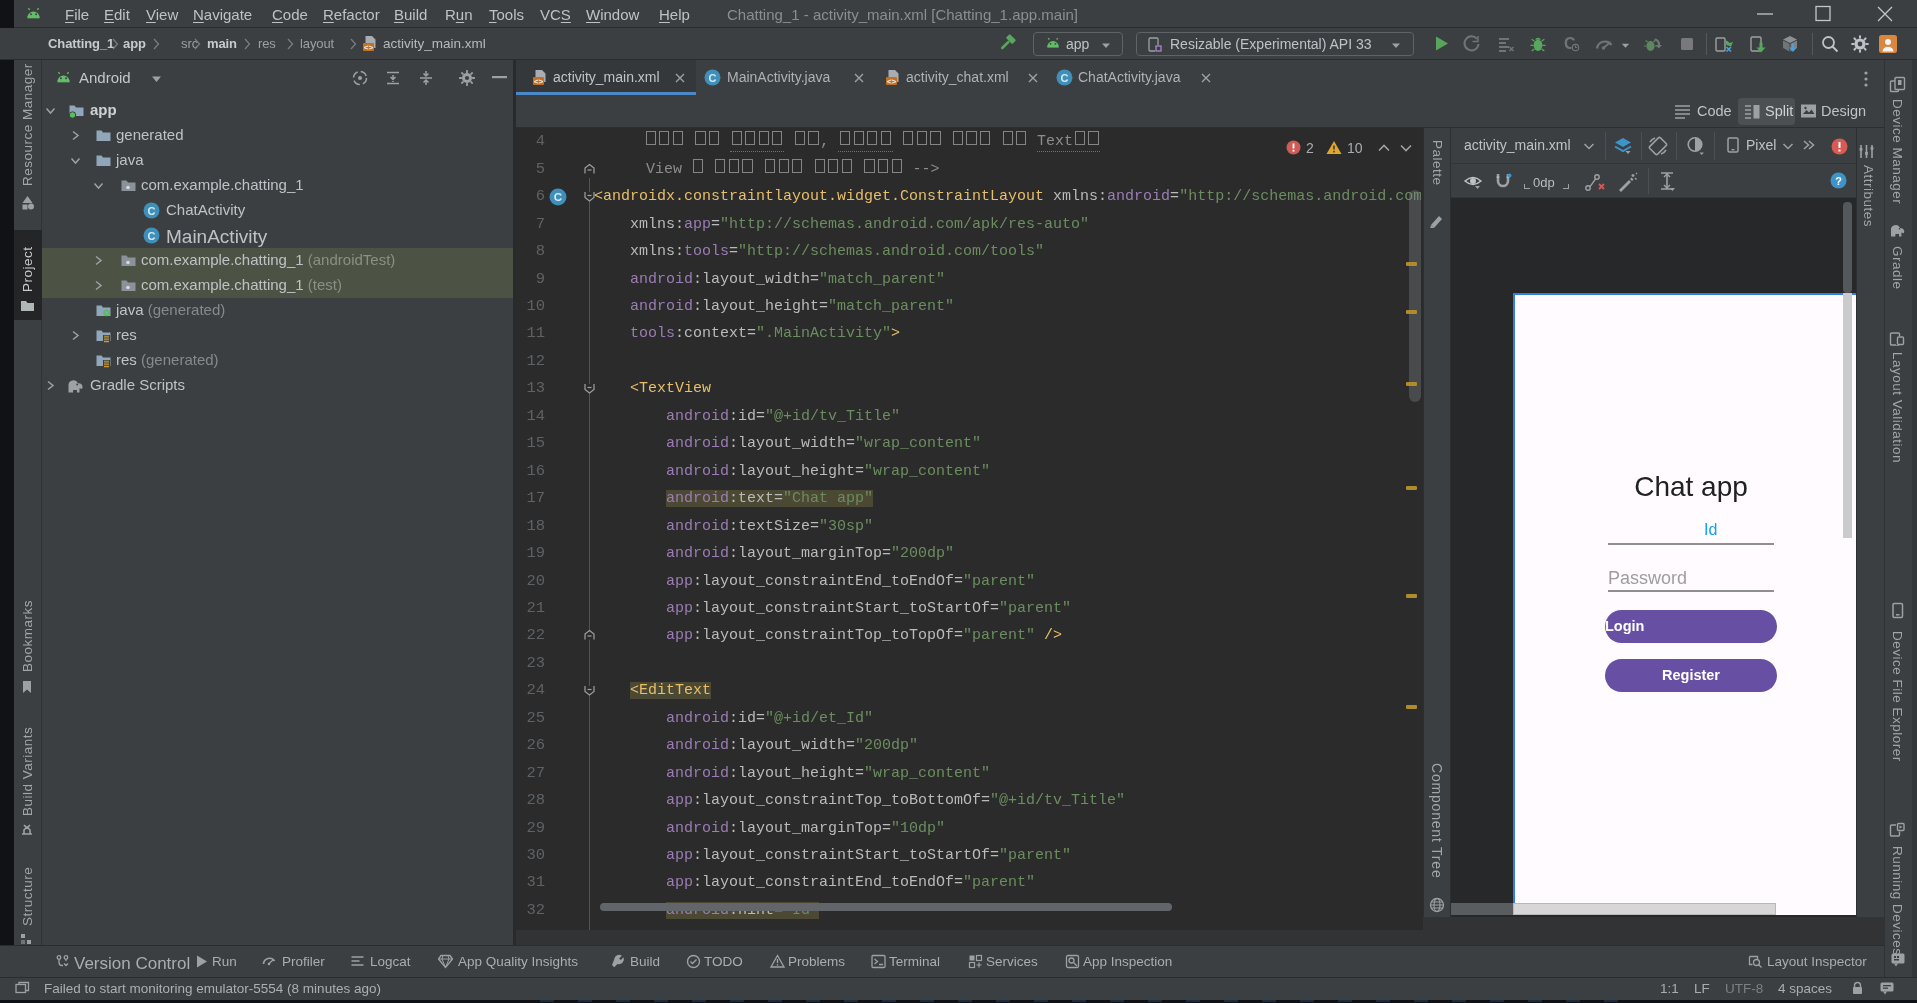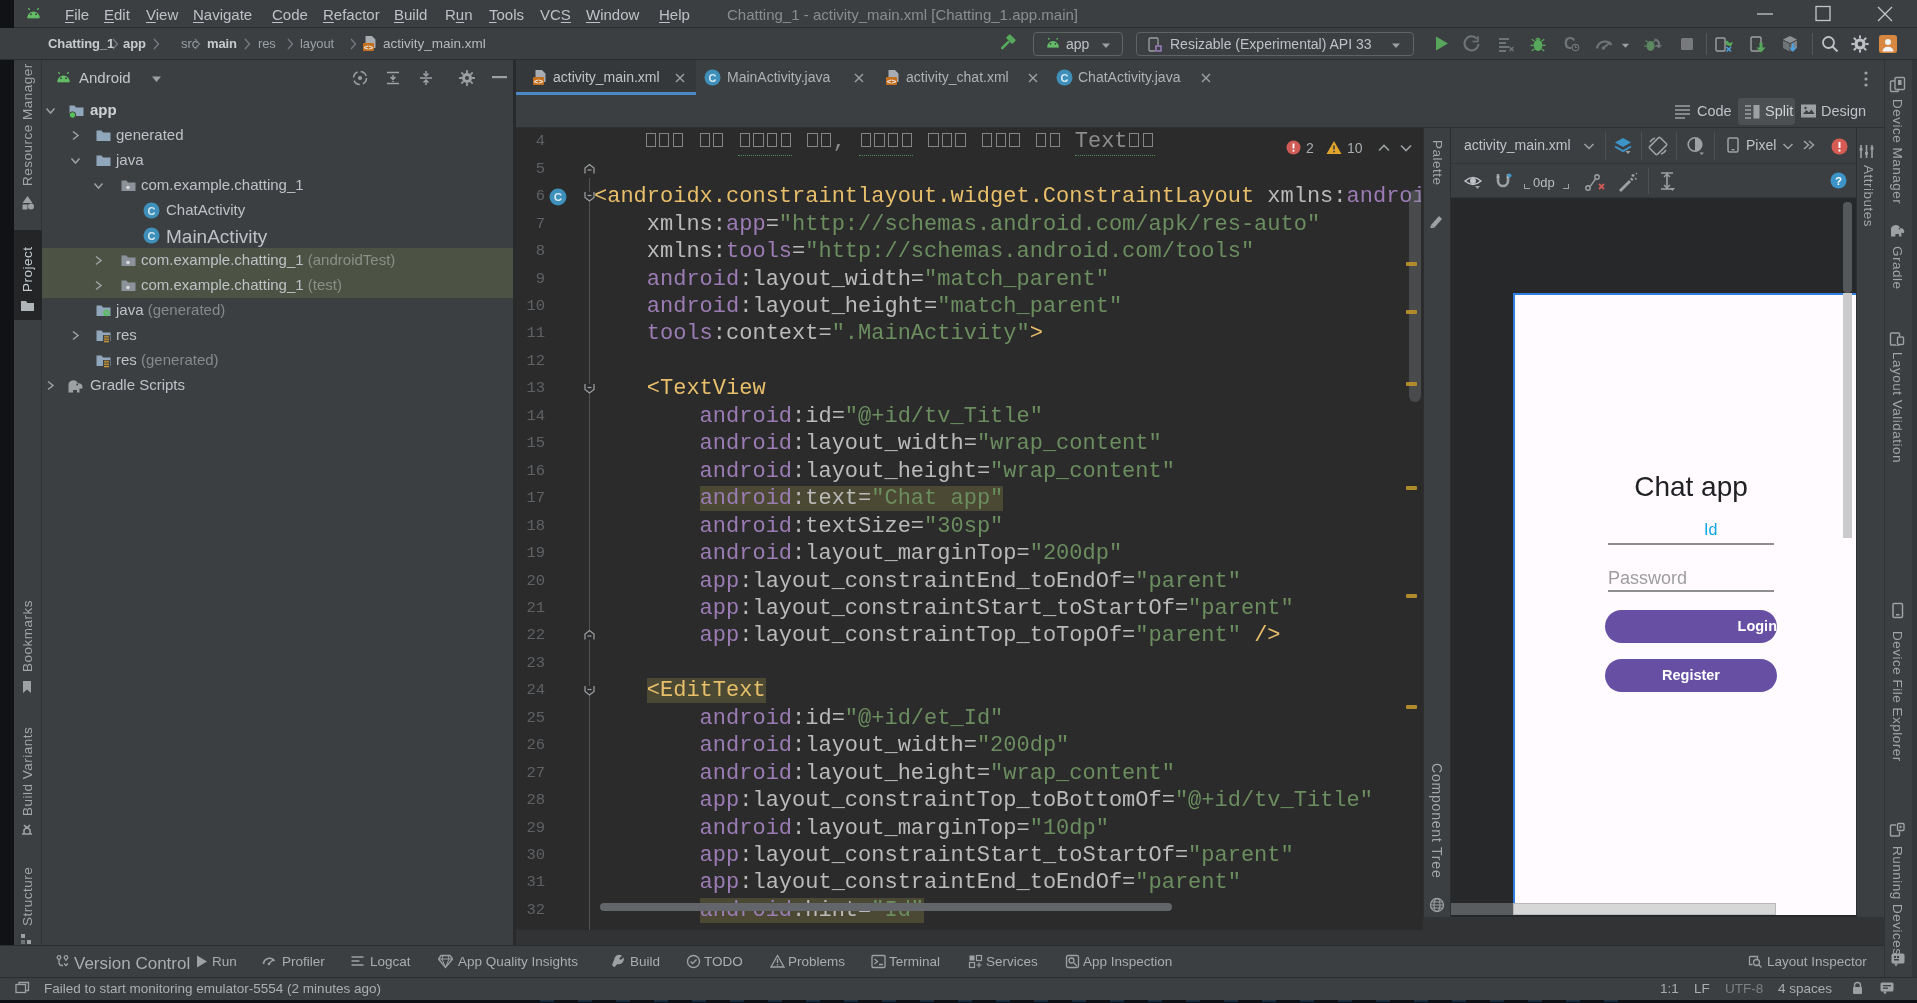--- a/index.html
+++ b/index.html
@@ -1,17 +1,17 @@
 <!DOCTYPE html>
 <html><head><meta charset="utf-8"><style>
 *{margin:0;padding:0;box-sizing:border-box}
 html,body{width:1917px;height:1003px;overflow:hidden;background:#3c3f41;font-family:"Liberation Sans",sans-serif}
 .ab{position:absolute}
 .t{color:#bec2c6;font-size:15px;white-space:nowrap}
-.mono{font-family:"Liberation Mono",monospace;font-size:22px;line-height:27.45px;white-space:pre}
+.mono{font-family:"Liberation Mono",monospace;font-size:15px;line-height:27.45px;white-space:pre}
 .vlab{font-size:13.5px;letter-spacing:.5px;color:#a2a6a9;white-space:nowrap;transform-origin:0 0;position:absolute}
 svg.ab{display:block}
 .cl{position:absolute;left:78px;height:27.45px}
 .ln{position:absolute;left:-11px;width:40px;text-align:right;color:#5f6265;font-family:"Liberation Mono",monospace;font-size:15.5px;line-height:27.45px}
 .w{color:#bababa}.p{color:#9b7cb5}.g{color:#6b8d5f}.y{color:#e8bf6a}
 .hl{background:#4b4933}
 .ko{display:inline-block;width:10.2px;height:14px;border:1.4px solid #858585;margin:0 1.7px}
 .wv{border-bottom:1.5px dotted #4a8c55;padding-bottom:1px}
 u{text-underline-offset:2px}
 </style></head>
@@ -407,20 +407,21 @@
 <div class="ab" style="left:1765px;top:103px;color:#ced2d5;font-size:14.5px">Split</div>
 <svg class="ab" style="left:1800px;top:103px;" width="17" height="16" viewBox="0 0 17 16">
     <rect x="1" y="1.5" width="15" height="13" fill="#9da1a4"></rect>
     <path d="M3 11 l3.5 -4 2.5 2.5 2.5 -3 3 4.5 z" fill="#3c3f41"></path>
     <circle cx="5.5" cy="5" r="1.2" fill="#3c3f41"></circle>
   </svg>
 <div class="ab" style="left:1821px;top:103px;color:#bec2c6;font-size:14.5px">Design</div>
 <div class="ab" style="left:516px;top:128px;width:905px;height:802px;overflow:hidden">
 <div class="cl mono" style="left:128px;top:0.3px;color:#8c8c8c"><span class="ko"></span><span class="ko"></span><span class="ko"></span> <span class="ko"></span><span class="ko"></span> <span class="wv"><span class="ko"></span><span class="ko"></span><span class="ko"></span><span class="ko"></span></span> <span class="ko"></span><span class="ko"></span>, <span class="wv"><span class="ko"></span><span class="ko"></span><span class="ko"></span><span class="ko"></span></span> <span class="ko"></span><span class="ko"></span><span class="ko"></span> <span class="ko"></span><span class="ko"></span><span class="ko"></span> <span class="ko"></span><span class="ko"></span> <span class="wv">Text<span class="ko"></span><span class="ko"></span></span></div>
 <div class="ln" style="top:0.3px">4</div>
+<div class="cl mono" style="left:130px;top:27.75px;color:#8c8c8c">View <span class="ko"></span> <span class="ko"></span><span class="ko"></span><span class="ko"></span> <span class="ko"></span><span class="ko"></span><span class="ko"></span> <span class="ko"></span><span class="ko"></span><span class="ko"></span> <span class="ko"></span><span class="ko"></span><span class="ko"></span> --&gt;</div>
 <div class="ln" style="top:27.75px">5</div>
 <div class="cl mono" style="left:78px;top:55.199999999999996px"><span class="y">&lt;androidx.constraintlayout.widget.ConstraintLayout</span><span class="w"> xmlns:</span><span class="p">android</span><span class="w">=</span><span class="g">"http://schemas.android.com/apk/res/android"</span></div>
 <div class="ln" style="top:55.199999999999996px">6</div>
 <div class="cl mono" style="left:78px;top:82.64999999999999px"><span class="w">    xmlns:</span><span class="p">app</span><span class="w">=</span><span class="g">"http://schemas.android.com/apk/res-auto"</span></div>
 <div class="ln" style="top:82.64999999999999px">7</div>
 <div class="cl mono" style="left:78px;top:110.1px"><span class="w">    xmlns:</span><span class="p">tools</span><span class="w">=</span><span class="g">"http://schemas.android.com/tools"</span></div>
 <div class="ln" style="top:110.1px">8</div>
 <div class="cl mono" style="left:78px;top:137.55px"><span class="p">    android</span><span class="w">:layout_width=</span><span class="g">"match_parent"</span></div>
 <div class="ln" style="top:137.55px">9</div>
 <div class="cl mono" style="left:78px;top:165.0px"><span class="p">    android</span><span class="w">:layout_height=</span><span class="g">"match_parent"</span></div>
@@ -602,21 +603,21 @@
     <circle cx="8.5" cy="8.5" r="8" fill="#3d94c9"></circle>
     <text x="8.5" y="12.5" font-size="11" font-weight="bold" fill="#fff" text-anchor="middle">?</text>
   </svg>
 <div class="ab" style="left:1513px;top:293px;width:343px;height:622px;background:#fffbfe;border-left:2px solid #2e7fe0;border-top:2px solid #2e7fe0"></div>
 <div class="ab" style="left:1513px;top:471px;width:356px;text-align:center;color:#202124;font-size:28px">Chat app</div>
 <div class="ab" style="left:1704px;top:521px;color:#0ea5e9;font-size:16px">Id</div>
 <div class="ab" style="left:1608px;top:543px;width:166px;height:2px;background:#8f8f93"></div>
 <div class="ab" style="left:1608px;top:568px;color:#9e9ea1;font-size:18px">Password</div>
 <div class="ab" style="left:1608px;top:590px;width:166px;height:2px;background:#8f8f93"></div>
 <div class="ab" style="left:1605px;top:610px;width:172px;height:33px;background:#6750a4;border-radius:17px"></div>
-<div class="ab" style="left:1605px;top:610px;width:172px;height:33px;line-height:33px;text-align:right;color:#fff;font-size:14.5px;font-weight:700">Login</div>
+<div class="ab" style="left:1605px;top:610px;width:172px;height:33px;line-height:33px;text-align:left;color:#fff;font-size:14.5px;font-weight:700">Login</div>
 <div class="ab" style="left:1605px;top:659px;width:172px;height:33px;background:#6750a4;border-radius:17px"></div>
 <div class="ab" style="left:1605px;top:659px;width:172px;height:33px;line-height:33px;text-align:center;color:#fff;font-size:14.5px;font-weight:700">Register</div>
 <div class="ab" style="left:1843px;top:202px;width:9px;height:91px;background:#54585a;border-radius:4px"></div>
 <div class="ab" style="left:1843px;top:293px;width:9px;height:245px;background:#c9cbcd"></div>
 <div class="ab" style="left:1451px;top:903px;width:62px;height:12px;background:#595d60"></div>
 <div class="ab" style="left:1513px;top:903px;width:263px;height:12px;background:#d7d7d7;border:1px solid #b9b9b9"></div>
 <svg class="ab" style="left:1858px;top:143px;" width="17" height="17" viewBox="0 0 17 17">
     <path d="M3 2 v13 M8.5 2 v13 M14 2 v13" stroke="#9da1a4" stroke-width="1.6"></path>
     <rect x="1.6" y="5" width="2.8" height="2.8" fill="#9da1a4"></rect>
     <rect x="7.1" y="9" width="2.8" height="2.8" fill="#9da1a4"></rect>
@@ -722,21 +723,21 @@
     <rect x="1.5" y="1.5" width="13" height="10" rx="1.5" fill="#9da1a4"></rect>
     <rect x="4" y="4" width="2" height="2" fill="#3c3f41"></rect>
     <rect x="7" y="4" width="2" height="2" fill="#3c3f41"></rect>
     <rect x="4" y="7" width="5" height="1.5" fill="#3c3f41"></rect>
     <path d="M4 11.5 l2 3 2 -3 z" fill="#9da1a4"></path>
   </svg>
 <svg class="ab" style="left:14px;top:980px;" width="17" height="17" viewBox="0 0 17 17">
     <rect x="2" y="4.5" width="9.5" height="8" fill="none" stroke="#9da1a4" stroke-width="1.3"></rect>
     <path d="M5 4.5 v-2 h9.5 v8 h-3" fill="none" stroke="#9da1a4" stroke-width="1.3"></path>
   </svg>
-<div class="ab" style="left:44px;top:981px;color:#abafb2;font-size:13.5px">Failed to start monitoring emulator-5554 (2 minutes ago)</div>
+<div class="ab" style="left:44px;top:981px;color:#abafb2;font-size:13.5px">Failed to start monitoring emulator-5554 (8 minutes ago)</div>
 <div class="ab" style="left:1660px;top:981px;color:#a9adb0;font-size:13.5px">1:1</div>
 <div class="ab" style="left:1694px;top:981px;color:#a9adb0;font-size:13.5px">LF</div>
 <div class="ab" style="left:1725px;top:981px;color:#7c8083;font-size:13.5px">UTF-8</div>
 <div class="ab" style="left:1778px;top:981px;color:#a9adb0;font-size:13.5px">4 spaces</div>
 <svg class="ab" style="left:1851px;top:981px;" width="13" height="15" viewBox="0 0 13 15">
     <path d="M3.5 6 v-1.5 a3 3 0 0 1 6 0 V6" fill="none" stroke="#9da1a4" stroke-width="1.4"></path>
     <rect x="2" y="6" width="9" height="7" rx="1" fill="#9da1a4"></rect>
   </svg>
 <svg class="ab" style="left:1879px;top:981px;" width="16" height="15" viewBox="0 0 16 15">
     <rect x="1.5" y="1.5" width="13" height="9" rx="1.5" fill="#9da1a4"></rect>

